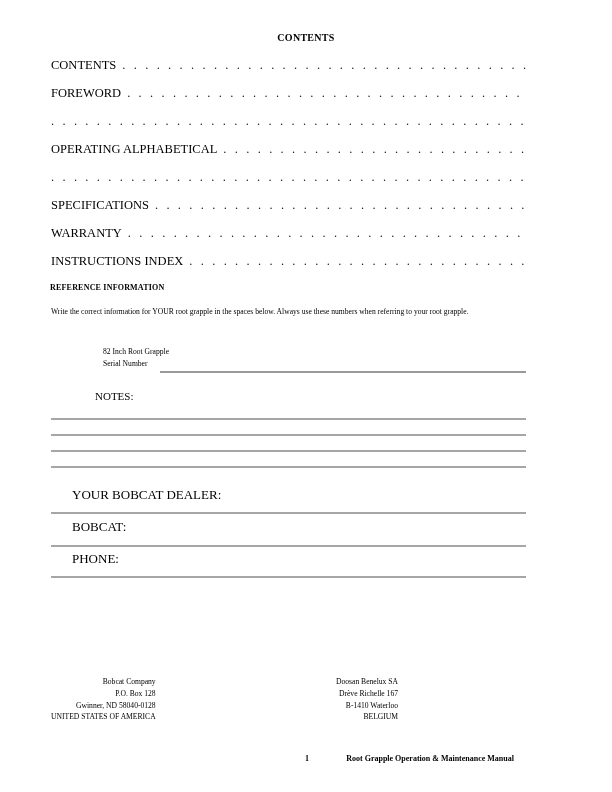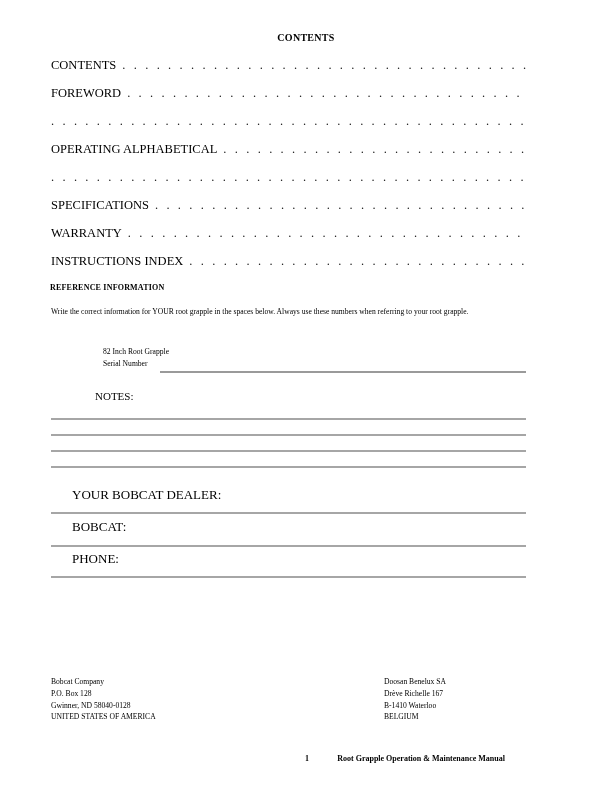--- a/index.html
+++ b/index.html
@@ -122,36 +122,37 @@
     font-size: 13px;
   }
 
   
   .addr {
     position: absolute;
     top: 676px;
     font-size: 7.6px;
     line-height: 11.8px;
     white-space: pre-line;
+    text-align: right;
   }
   .addr-left { left: 51px; }
-  .addr-right { left: 336px; margin-left: 48px; }
+  .addr-right { left: 336px; }
 
   
   .footer-num {
     position: absolute;
     top: 754px;
     left: 305px;
     font-size: 8px;
     font-weight: bold;
   }
   .footer-title {
     position: absolute;
     top: 754px;
-    right: 21px;
+    right: 12px;
     font-size: 8px;
     font-weight: bold;
   }
 </style>
 </head>
 <body>
 
 <div class="page">
 
   <div class="doc-heading">CONTENTS</div>

